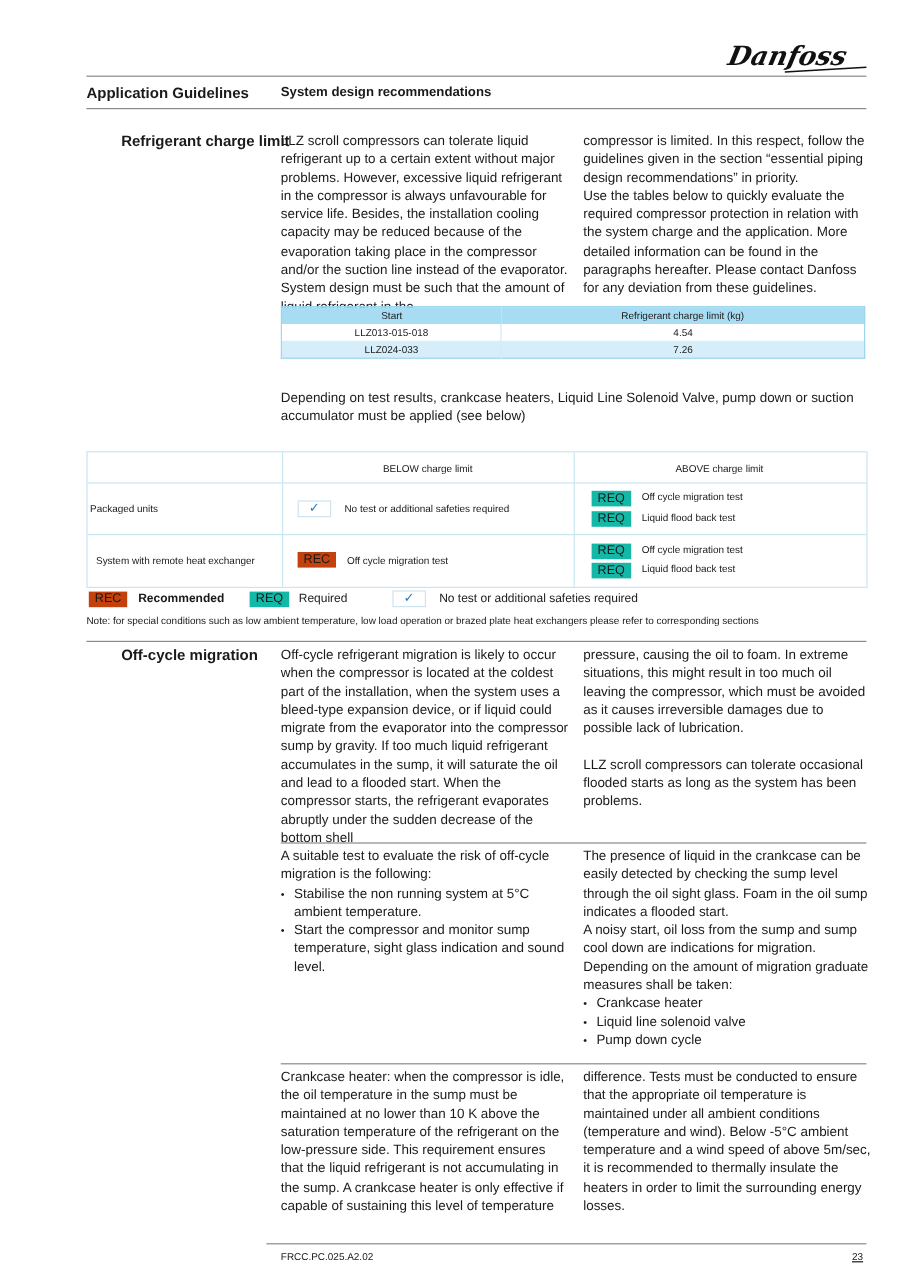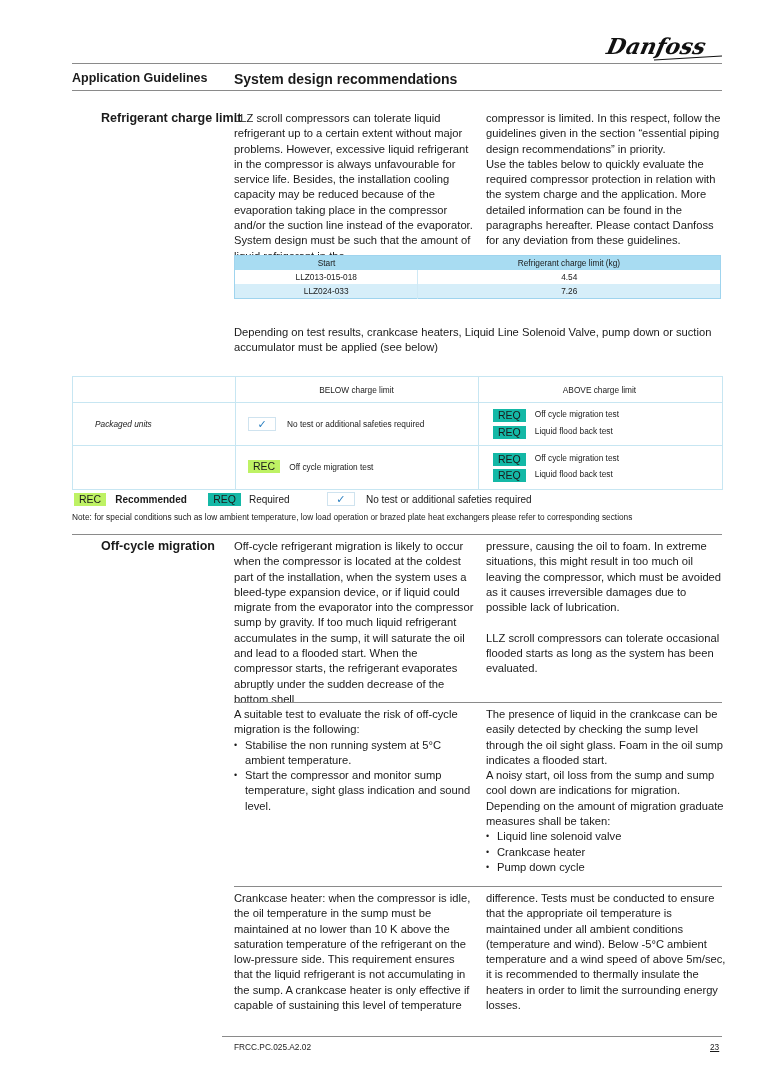--- a/index.html
+++ b/index.html
@@ -2,21 +2,21 @@
 <html><head>
 <meta charset="utf-8">
 <style>
   html, body { margin: 0; padding: 0; background: #ffffff; }
   body { width: 758px; height: 1072px; position: relative; overflow: hidden;
          font-family: "Liberation Sans", "DejaVu Sans", sans-serif; color: #1a1a1a; }
   .abs { position: absolute; }
   .logo { left: 604px; top: 24px; width: 120px; height: 42px; }
   .hr { position: absolute; height: 0; border-top: 1.5px solid #8a8a8a; }
   .hdr-left { left: 72px; top: 71px; font-size: 12.5px; font-weight: bold; }
-  .hdr-right { left: 234px; top: 71px; font-size: 14px; font-weight: bold; }
+  .hdr-right { left: 234px; top: 71px; font-size: 11px; font-weight: bold; }
   .sec-title { font-size: 12.5px; font-weight: bold; padding-left: 29px; }
   .para { font-size: 11.2px; line-height: 15.3px; }
   .para p { margin: 0; }
   .para .gap { height: 15.3px; }
   ul.bul { margin: 0; padding: 0; list-style: none; }
   ul.bul li { position: relative; padding-left: 11px; }
   ul.bul li::before { content: "\2022"; position: absolute; left: 0; top: 0; font-size: 9px; }
 
   
   table.charge { position: absolute; left: 234px; top: 255px; width: 487px; border-collapse: collapse;
@@ -27,21 +27,21 @@
   table.charge tr.alt td { background: #d6eef9; }
 
   
   .matrix { position: absolute; left: 72px; top: 376px; width: 649px; height: 112px;
             border: 1px solid #c7e6f2; font-size: 8.3px; }
   .mcell { position: absolute; display: flex; align-items: center; }
   .vline { position: absolute; top: 0; bottom: 0; border-left: 1px solid #c7e6f2; }
   .hline { position: absolute; left: 0; right: 0; border-top: 1px solid #c7e6f2; }
   .badge { display: inline-block; font-size: 10.5px; line-height: 13px; padding: 0 5px;
            text-align: center; min-width: 22px; }
-  .rec { background: #bef264; color: #1a1a1a; }
+  .rec { background: #c2410c; color: #1a1a1a; }
   .req { background: #14b8a6; color: #1a1a1a; }
   .chk { display: inline-block; width: 26px; height: 12px; border: 1px solid #cfe3ef;
          text-align: center; color: #2a7fc0; font-size: 11px; line-height: 12px; }
   .legend { position: absolute; top: 492px; left: 74px; font-size: 10px; display: flex; align-items: center; }
   .note { position: absolute; left: 72px; top: 512px; font-size: 8.3px; }
   .footer-code { left: 234px; top: 1042px; font-size: 8.3px; }
   .footer-page { left: 710px; top: 1042px; font-size: 8.3px; text-decoration: underline; }
 </style>
 </head>
 <body>
@@ -92,36 +92,37 @@
 
 <div class="matrix">
   <div class="vline" style="left:162px;"></div>
   <div class="vline" style="left:405px;"></div>
   <div class="hline" style="top:25px;"></div>
   <div class="hline" style="top:68px;"></div>
 
   <div class="mcell" style="left:162px; width:243px; top:0; height:25px; justify-content:center;">BELOW charge limit</div>
   <div class="mcell" style="left:405px; width:243px; top:0; height:25px; justify-content:center;">ABOVE charge limit</div>
 
-  <div class="mcell" style="left:22px; top:25px; height:43px;font-style:italic;">Packaged units</div>
+  <div class="mcell" style="left:2px; top:25px; height:43px;">Packaged units</div>
   <div class="mcell" style="left:175px; top:25px; height:43px;">
     <span class="chk">✓</span>
     <span style="margin-left:11px;">No test or additional safeties required</span>
   </div>
   <div class="abs" style="left:420px; top:32px;">
     <div style="display:flex; align-items:flex-start; height:17px;">
       <span class="badge req">REQ</span>
       <span style="margin-left:9px;">Off cycle migration test</span>
     </div>
     <div style="display:flex; align-items:flex-start;">
       <span class="badge req">REQ</span>
       <span style="margin-left:9px;">Liquid flood back test</span>
     </div>
   </div>
 
+  <div class="mcell" style="left:7px; top:68px; height:43px;">System with remote heat exchanger</div>
   <div class="mcell" style="left:175px; top:68px; height:43px;">
     <span class="badge rec">REC</span>
     <span style="margin-left:9px;">Off cycle migration test</span>
   </div>
   <div class="abs" style="left:420px; top:76px;">
     <div style="display:flex; align-items:flex-start; height:16px;">
       <span class="badge req">REQ</span>
       <span style="margin-left:9px;">Off cycle migration test</span>
     </div>
     <div style="display:flex; align-items:flex-start;">
@@ -143,38 +144,38 @@
 
 <div class="hr" style="left:72px; top:534px; width:650px;"></div>
 <div class="abs sec-title" style="left:72px; top:539px;">Off-cycle migration</div>
 
 <div class="abs para" style="left:234px; top:539px; width:240px;">
   <p>Off-cycle refrigerant migration is likely to occur when the compressor is located at the coldest part of the installation, when the system uses a bleed-type expansion device, or if liquid could migrate from the evaporator into the compressor sump by gravity. If too much liquid refrigerant accumulates in the sump, it will saturate the oil and lead to a flooded start. When the compressor starts, the refrigerant evaporates abruptly under the sudden decrease of the bottom shell</p>
 </div>
 <div class="abs para" style="left:486px; top:539px; width:240px;">
   <p>pressure, causing the oil to foam. In extreme situations, this might result in too much oil leaving the compressor, which must be avoided as it causes irreversible damages due to possible lack of lubrication.</p>
   <div class="gap"></div>
-  <p>LLZ scroll compressors can tolerate occasional flooded starts as long as the system has been evaluated.</p>
+  <p>LLZ scroll compressors can tolerate occasional flooded starts as long as the system has been problems.</p>
 </div>
 
 <div class="hr" style="left:234px; top:702px; width:488px;"></div>
 <div class="abs para" style="left:234px; top:707px; width:240px;">
   <p>A suitable test to evaluate the risk of off-cycle migration is the following:</p>
   <ul class="bul">
     <li>Stabilise the non running system at 5°C ambient temperature.</li>
     <li>Start the compressor and monitor sump temperature, sight glass indication and sound level.</li>
   </ul>
 </div>
 <div class="abs para" style="left:486px; top:707px; width:240px;">
   <p>The presence of liquid in the crankcase can be easily detected by checking the sump level through the oil sight glass. Foam in the oil sump indicates a flooded start.</p>
   <p>A noisy start, oil loss from the sump and sump cool down are indications for migration.</p>
   <p>Depending on the amount of migration graduate measures shall be taken:</p>
   <ul class="bul">
+    <li>Crankcase heater</li>
     <li>Liquid line solenoid valve</li>
-    <li>Crankcase heater</li>
     <li>Pump down cycle</li>
   </ul>
 </div>
 
 <div class="hr" style="left:234px; top:886px; width:488px;"></div>
 <div class="abs para" style="left:234px; top:891px; width:240px;">
   <p>Crankcase heater: when the compressor is idle, the oil temperature in the sump must be maintained at no lower than 10 K above the saturation temperature of the refrigerant on the low-pressure side. This requirement ensures that the liquid refrigerant is not accumulating in the sump. A crankcase heater is only effective if capable of sustaining this level of temperature</p>
 </div>
 <div class="abs para" style="left:486px; top:891px; width:240px;">
   <p>difference. Tests must be conducted to ensure that the appropriate oil temperature is maintained under all ambient conditions (temperature and wind). Below -5°C ambient temperature and a wind speed of above 5m/sec, it is recommended to thermally insulate the heaters in order to limit the surrounding energy losses.</p>

